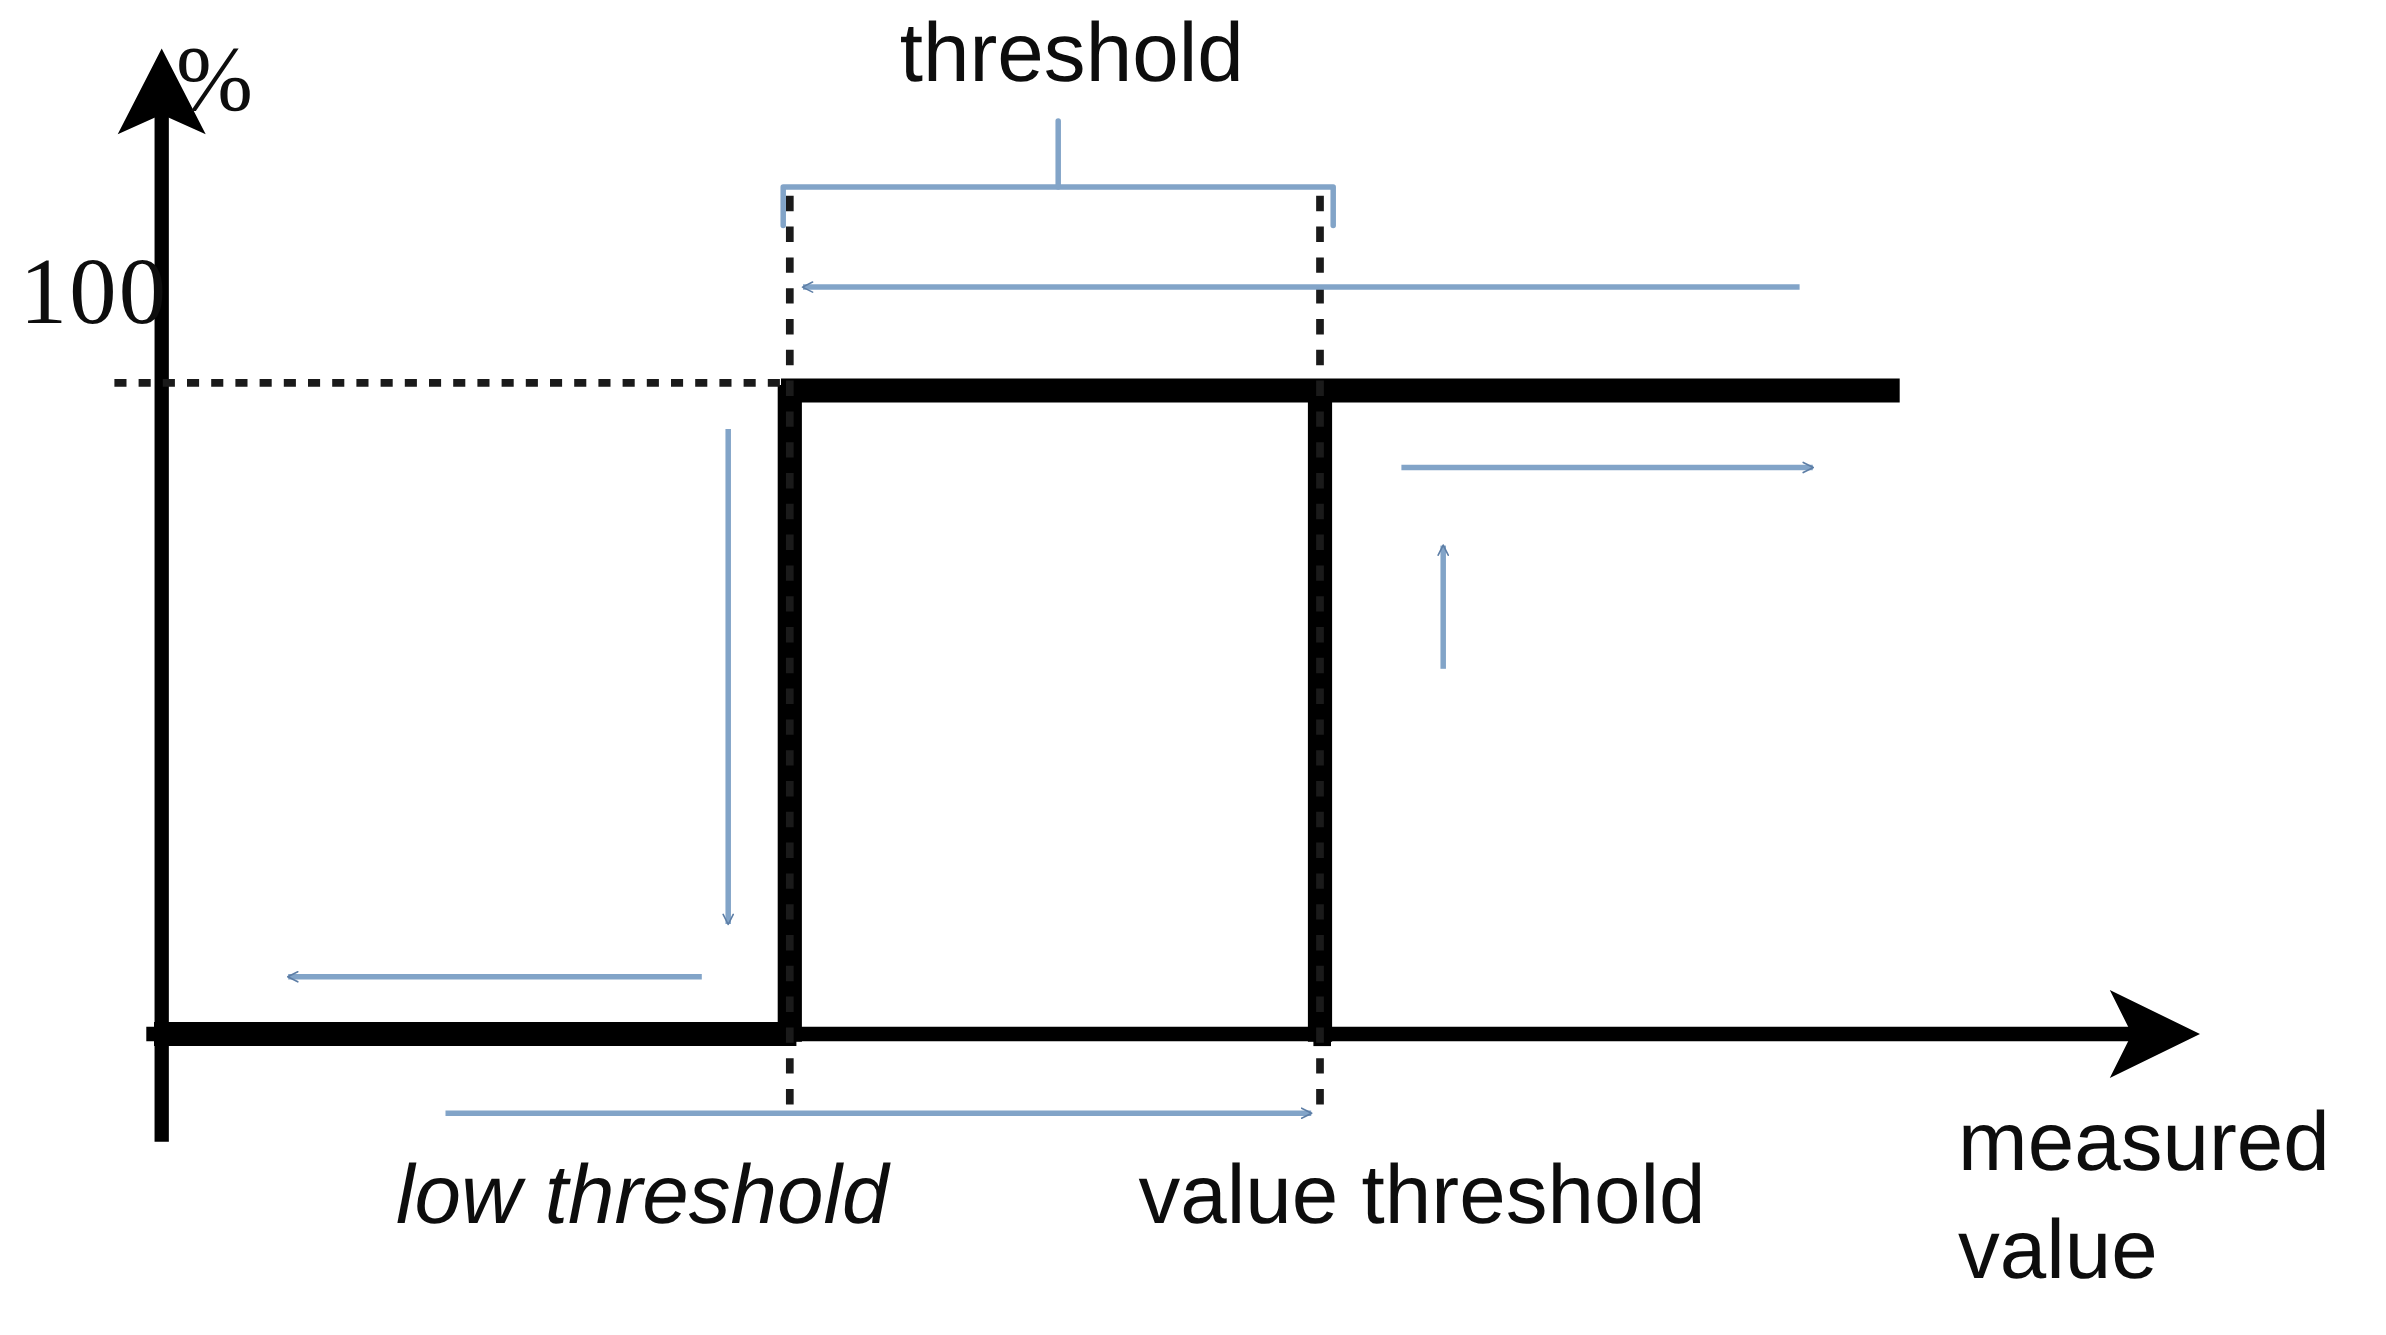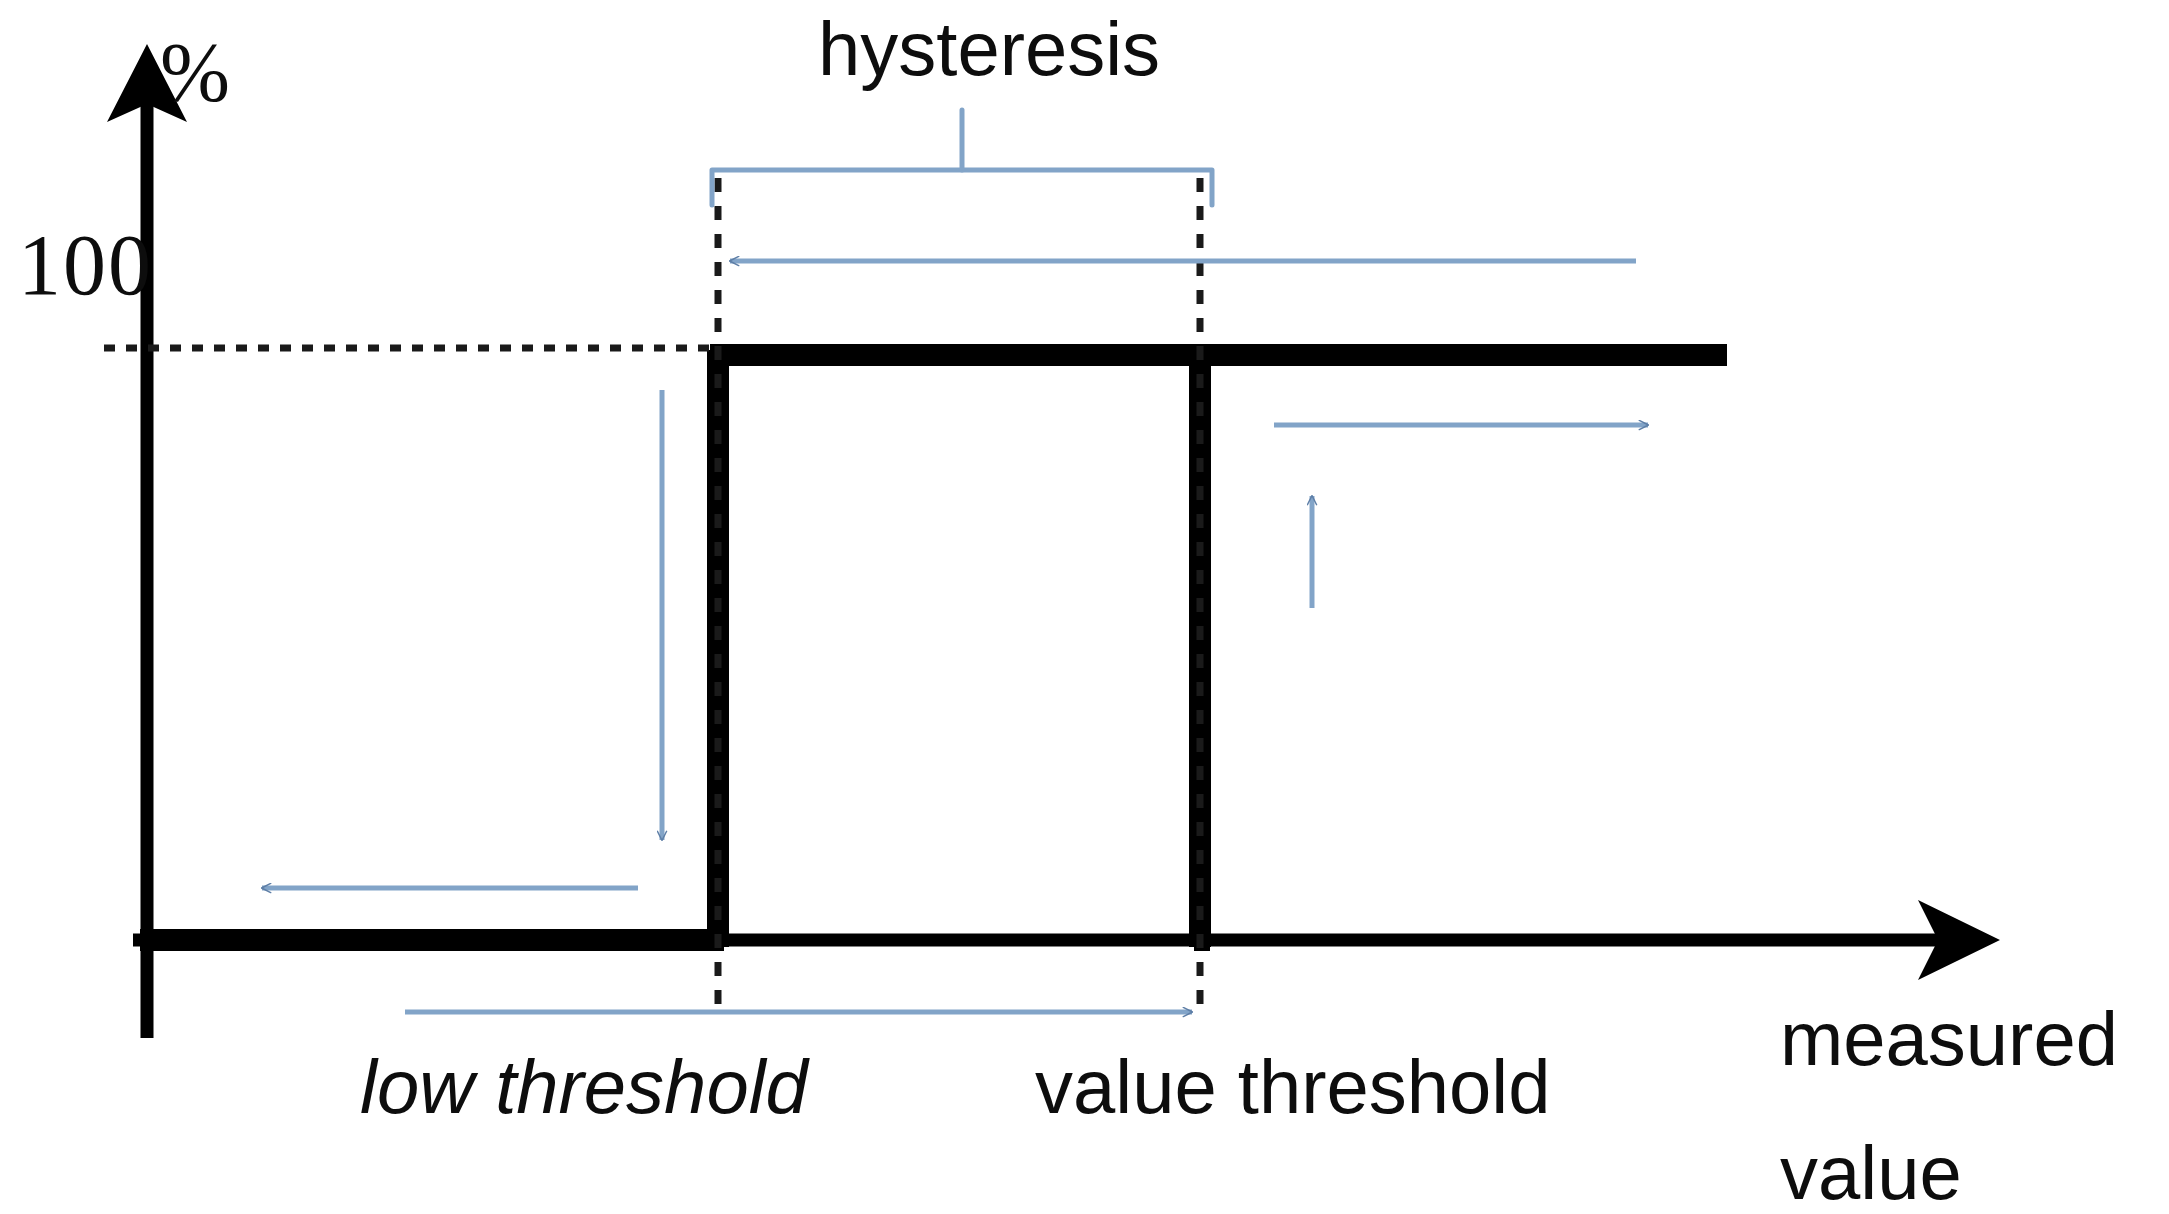--- a/index.html
+++ b/index.html
@@ -30,21 +30,21 @@
   }
   .lbl-serif { font-family: "Liberation Serif", "DejaVu Serif", serif; }
   .lbl-sans  { font-family: "Liberation Sans", "DejaVu Sans", sans-serif; }
 
   #label-100      { left: 18px;   top: 222px;  font-size: 86px; letter-spacing: 2px; text-align: right; }
   #label-percent  { left: 160px;  top: 30px;   font-size: 84px; }
   #label-hyst     { left: 818px;  top: 10px;   font-size: 76px; }
   #label-low      { left: 360px;  top: 1048px; font-size: 76px; font-style: italic; }
   #label-high     { left: 1035px; top: 1048px; font-size: 76px; }
   #label-measured { left: 1780px; top: 1000px; font-size: 76px; }
-  #label-value    { left: 1780px; top: 1098px; font-size: 76px; margin-top: 36px; }
+  #label-value    { left: 1780px; top: 1098px; font-size: 76px; }
 </style>
 </head>
 <body>
 
 <div id="stage">
 
   <svg viewBox="0 0 2169 1214" xmlns="http://www.w3.org/2000/svg">
 
     <defs>
       <marker id="mk-blue-right" viewBox="0 0 12 12" refX="10.5" refY="6" markerWidth="11" markerHeight="11" orient="auto-start-reverse" markerUnits="userSpaceOnUse">
@@ -106,21 +106,21 @@
       <line x1="1312" y1="608" x2="1312" y2="496" marker-end="url(#mk-blue-right)"></line>
 
       <line x1="1274" y1="425" x2="1648" y2="425" marker-end="url(#mk-blue-right)"></line>
     </g>
   </svg>
 
   <div class="lbl lbl-serif" id="label-100">100</div>
 
   <div class="lbl lbl-serif" id="label-percent">%</div>
 
-  <div class="lbl lbl-sans" id="label-hyst">hysteresis</div>
+  <div class="lbl lbl-sans" id="label-hyst">threshold</div>
 
   <div class="lbl lbl-sans" id="label-low">low threshold</div>
 
   <div class="lbl lbl-sans" id="label-high">value threshold</div>
 
   <div class="lbl lbl-sans" id="label-measured">measured</div>
 
   <div class="lbl lbl-sans" id="label-value">value</div>
 
 </div>

